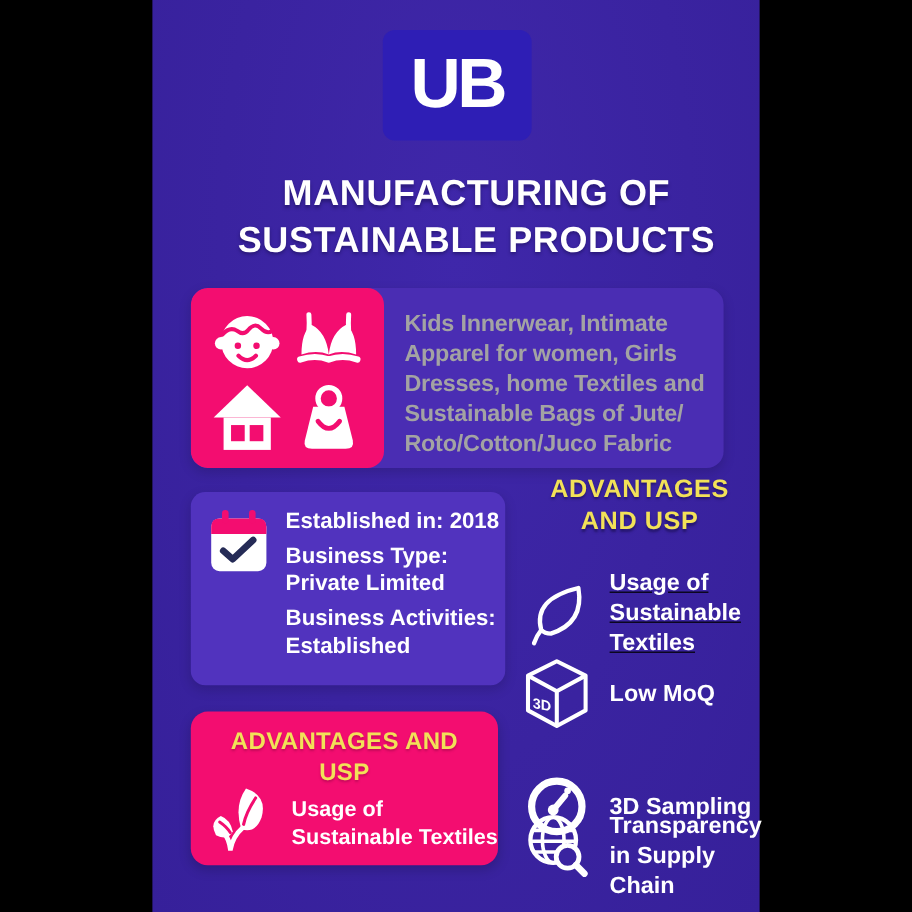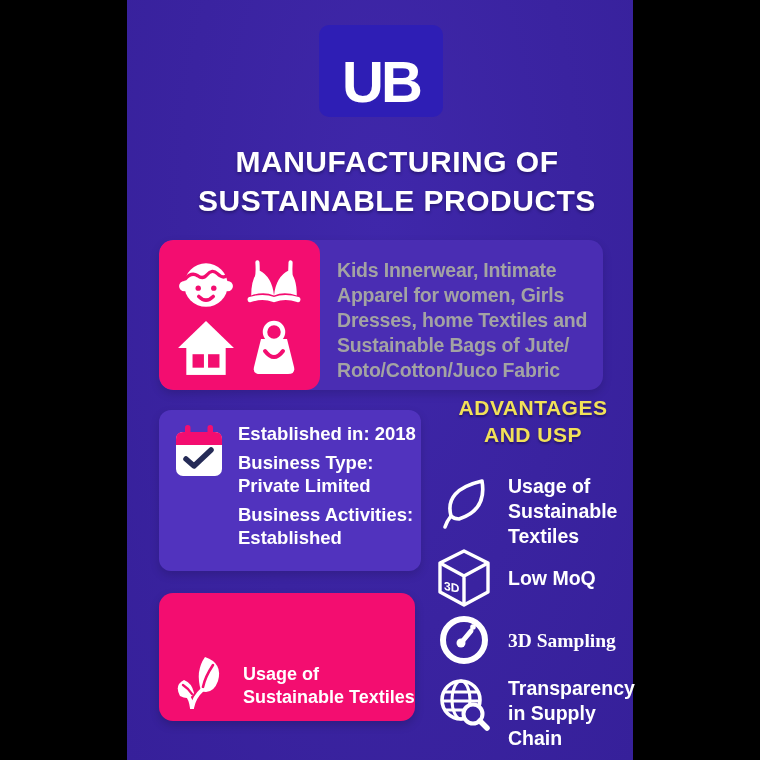--- a/index.html
+++ b/index.html
@@ -6,21 +6,21 @@
     --bg:#3B23A0; --card-purple:#4A2DB3; --card-purple-light:#5133BE;
     --pink:#F30D70; --yellow:#F2E158; --logo-bg:#2E1EB5; --navy:#252B56; --white:#FFFFFF;
   }
   *{margin:0;padding:0;box-sizing:border-box;}
   body{background:#000;font-family:"Liberation Sans",sans-serif;}
   .stage{position:relative;width:760px;height:760px;background:#000;overflow:hidden;}
   .content{position:absolute;left:127px;top:0;width:506px;height:760px;
     background:radial-gradient(ellipse at 50% 28%, #3F27AA 0%, #3A23A0 55%, #36209A 100%);}
   
   .logo-box{position:absolute;left:192px;top:25px;width:124px;height:92px;border-radius:10px;
-    background:var(--logo-bg);display:flex;align-items:flex-end;justify-content:center;}
+    background:var(--logo-bg);display:flex;align-items:center;justify-content:center;}
   .logo-text{color:#fff;font-size:58px;font-weight:700;letter-spacing:-3px;transform:translateY(-2px);}
   
   .title{position:absolute;left:0;top:142px;width:506px;text-align:center;color:#fff;
     font-weight:700;font-size:30px;line-height:39px;letter-spacing:.5px;
     text-shadow:0 2px 3px rgba(15,8,60,.45);padding-left:34px;}
   
   .products-card{position:absolute;left:32px;top:240px;width:444px;height:150px;border-radius:14px;
     background:var(--card-purple);display:flex;overflow:hidden;box-shadow:0 4px 10px rgba(0,0,0,.15);}
   .products-icons{width:161px;height:150px;background:var(--pink);border-radius:14px;
     display:grid;grid-template-columns:1fr 1fr;gap:6px 10px;padding:13px 18px;align-items:center;justify-items:center;}
@@ -34,23 +34,23 @@
     font-size:18.5px;line-height:23px;white-space:nowrap;}
   .business-text .grp{margin-bottom:6px;}
   
   .adv-panel{position:absolute;left:306px;top:0;width:200px;height:760px;}
   .adv-heading{position:absolute;left:0;top:394px;width:100%;text-align:center;color:var(--yellow);
     font-weight:700;font-size:21px;line-height:27px;letter-spacing:.5px;white-space:nowrap;
     text-shadow:0 2px 2px rgba(15,8,60,.5);}
   .adv-row{position:absolute;left:2px;display:flex;gap:15px;}
   .adv-row .icon-cell{width:58px;flex:0 0 58px;display:flex;justify-content:center;}
   .adv-label{color:#fff;font-weight:700;font-size:19.5px;line-height:25px;width:126px;}
-  .row-1{top:474px;align-items:flex-start;}
+  .row-1{top:474px;align-items:center;text-decoration:underline;}
   .row-2{top:549px;align-items:center;height:58px;}
-  .row-3{top:612px;align-items:center;height:56px;font-family:Liberation Serif, serif;}
+  .row-3{top:644px;align-items:center;height:56px;}
   .row-4{top:676px;align-items:flex-start;}
   
   .pink-card{position:absolute;left:32px;top:593px;width:256px;height:128px;border-radius:14px;
     background:var(--pink);box-shadow:0 4px 10px rgba(0,0,0,.18);}
   .pink-heading{padding-top:12px;text-align:center;color:var(--yellow);font-weight:700;
     font-size:20px;line-height:26px;letter-spacing:.3px;text-shadow:0 2px 2px rgba(90,0,40,.3);}
   .pink-row{position:absolute;left:16px;top:62px;display:flex;gap:16px;align-items:flex-start;}
   .pink-label{color:#fff;font-weight:700;font-size:18px;line-height:23px;white-space:nowrap;padding-top:8px;}
   svg{display:block;}
 </style>
@@ -184,20 +184,24 @@
             <line x1="9" y1="34" x2="41" y2="34" stroke="#fff" stroke-width="3"></line>
             <circle cx="37" cy="38" r="9.5" fill="#3A23A0" stroke="#fff" stroke-width="4"></circle>
             <line x1="44" y1="45" x2="51" y2="52" stroke="#fff" stroke-width="5.5" stroke-linecap="round"></line>
           </svg>
         </span>
         <div class="adv-label">Transparency in Supply Chain</div>
       </div>
     </div>
 
     <div class="pink-card">
+      <div class="pink-heading">
+        <div>ADVANTAGES AND</div>
+        <div>USP</div>
+      </div>
       <div class="pink-row">
         <span>
           <svg width="52" height="54" viewBox="0 0 52 54">
             <path d="M30,2 Q48,8 43,26 Q38,40 26,36 Q20,16 30,2 Z" fill="#fff"></path>
             <path d="M38,10 Q30,22 28,32" fill="none" stroke="#F30D70" stroke-width="2.6" stroke-linecap="round"></path>
             <path d="M9,25 Q-1,30 5,41 Q15,46 19,38 Q17,28 9,25 Z" fill="#fff"></path>
             <path d="M8,30 q6,4 9,9" fill="none" stroke="#F30D70" stroke-width="2.4" stroke-linecap="round"></path>
             <path d="M17,53 Q19,42 27,35 M17,53 Q16,44 11,38" fill="none" stroke="#fff" stroke-width="4" stroke-linecap="round"></path>
           </svg>
         </span>

